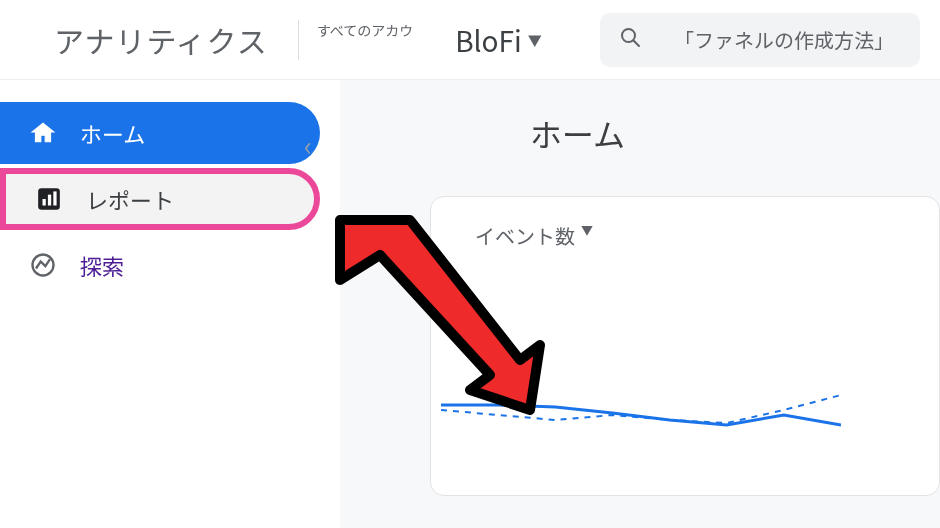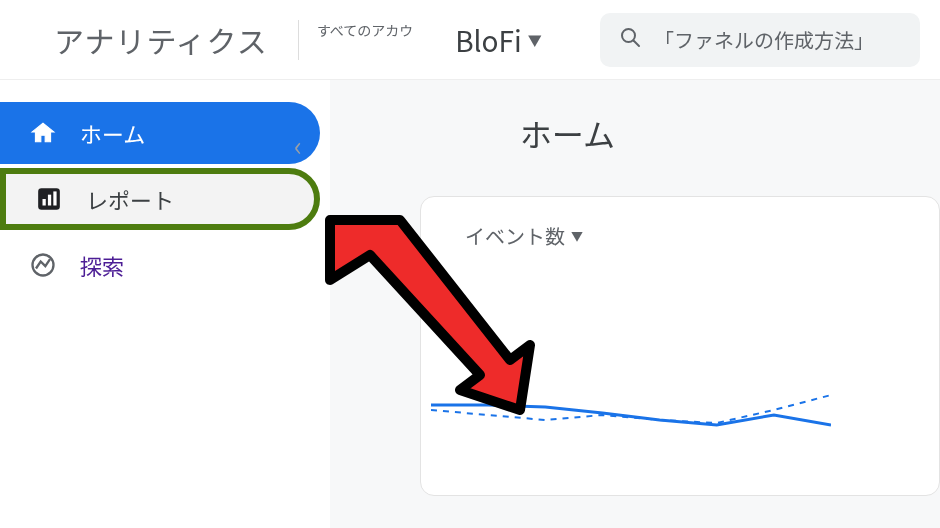--- a/index.html
+++ b/index.html
@@ -20,54 +20,54 @@
   .accountsel {
     margin-left: 30px; padding-left: 18px; border-left:1px solid #ddd;
     display:flex; flex-direction:row; justify-content:center;
   }
   .accountsel .small{ font-size:14px; color:#5f6368;}
   .accountsel .big{ font-size:28px; color:#3c4043; display:flex; align-items:center; gap:6px;margin-left:42px;}
   .accountsel .caret{ font-size:14px; color:#5f6368;}
   .searcharea{
     margin-left:auto;
     background:#f1f3f4; border-radius:10px;
-    display:flex; align-items:center; padding:10px 18px; gap:12px;
+    display:flex; align-items:center; padding:10px 18px; gap:32px;
     width:320px; height:54px;
   }
   .searcharea .searchtext{ font-size:20px; color:#5f6368; white-space:nowrap; overflow:hidden;}
   .searchicon{ color:#5f6368; }
 
   
-  .below{ display:flex; height:calc(528px - 80px); }
+  .below{ display:flex; height:calc(528px - 80px);gap:10px; }
   .sidebar{ width:330px; padding-top:18px; }
   .nav-item{
     height:62px; margin:4px 10px 4px 0;
     border-radius:0 34px 34px 0;
     display:flex; align-items:center; gap:22px;
     padding-left:28px; font-size:22px; color:#4c1d95;
     cursor:pointer;
   }
   .nav-item .ic{ width:30px; display:flex; align-items:center; justify-content:center;}
   .nav-item.active{ background:#1a73e8; color:#fff;}
   .nav-item.active .ic svg *{ fill:#fff; stroke:#fff;}
   .nav-item.highlight{
-    border:6px solid #4d7c0f; background:#f3f3f3;
+    border:6px solid #ec4899; background:#f3f3f3;
     color:#3c4043;
   }
   .main{
     flex:1; background:#f7f8f9; position:relative; padding:30px 0 0 80px;
   }
   .page-title{ font-size:32px; color:#3c4043; margin-bottom:40px; padding-left:110px;}
   .card{
     background:#fff; border:1px solid #e3e3e3; border-radius:14px;
     margin-left:10px; height:300px; padding:24px 0 0 44px;
     position:relative;
   }
   .metric-row{ display:flex; gap:80px; font-size:20px; color:#5f6368;}
-  .metric-dd{ display:flex; align-items:center; gap:6px;}
+  .metric-dd{ display:flex; gap:6px;}
   .chevlr{
     position:absolute; left:-36px; top:46px;
     font-size:26px; color:#9aa0a6;
   }
   
   .chart{
     position:absolute; left:10px; right:0; bottom:30px; height:100px;
   }
   
   .arrow-anno{

